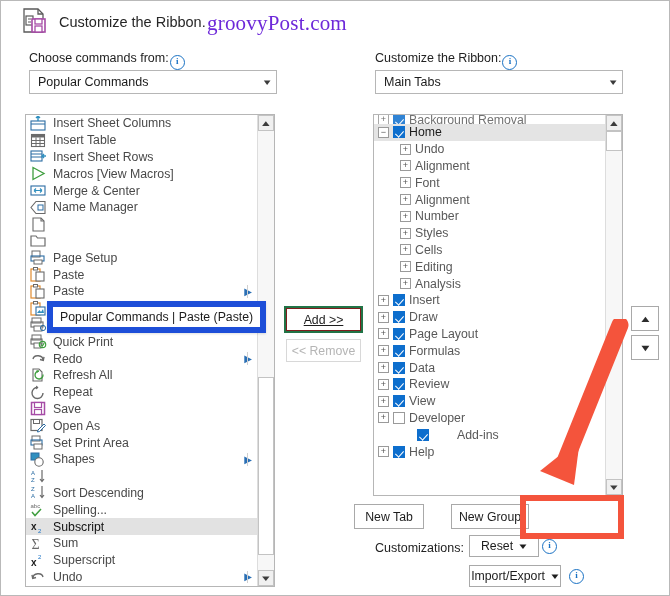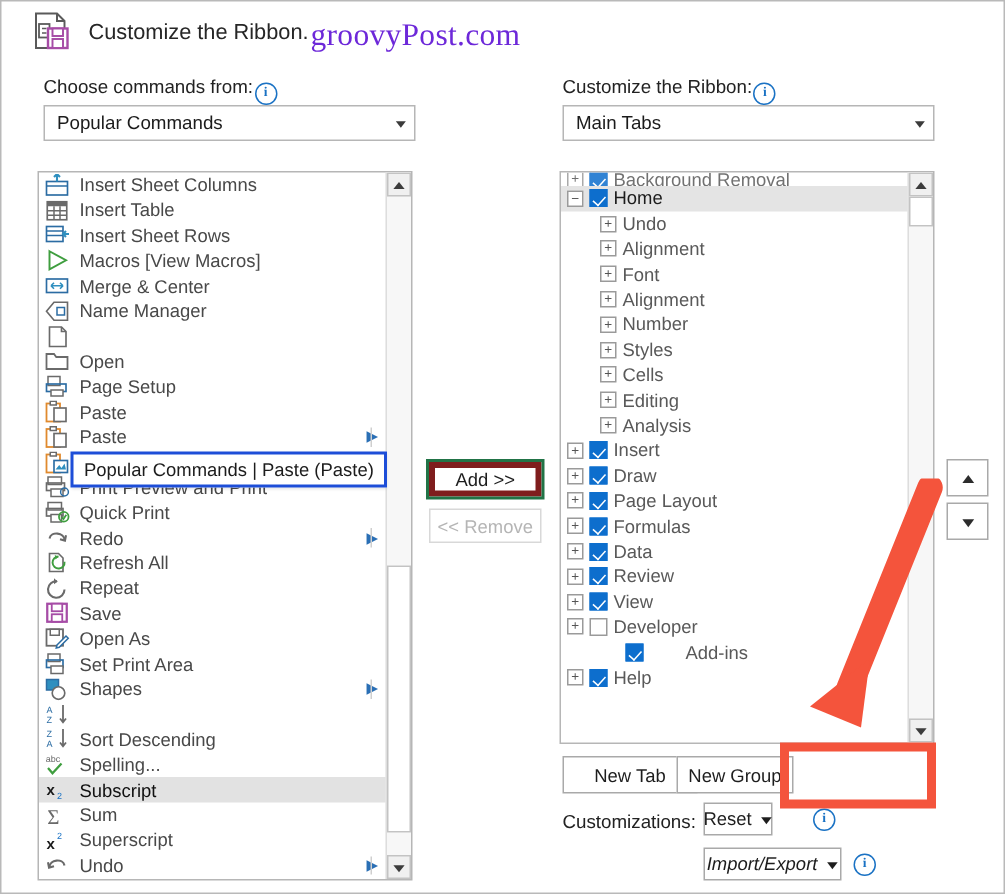--- a/index.html
+++ b/index.html
@@ -76,29 +76,29 @@
   .cbx.on{background:#0d6ecd;border-color:#0d6ecd;}
   .cbx.on:after{content:"";position:absolute;left:2.5px;top:2px;width:4px;height:7px;border:solid #fff;border-width:0 1.6px 1.6px 0;transform:rotate(42deg);}
   .spacer{flex:0 0 11px;}
 
   
   .btnui{
     position:absolute;box-sizing:border-box;background:#fff;border:1px solid #a9a9a9;
     font-size:12.3px;color:#1d1d1d;display:flex;align-items:center;justify-content:center;
     font-family:"Liberation Sans",sans-serif;
   }
-  .btnui.focus{border:4px solid #7f1d1d;outline:2px solid #217346;outline-offset:0px;}
+  .btnui.focus{border:1px solid #7f1d1d;outline:2px solid #217346;outline-offset:0px;text-decoration:underline;}
   .btnui.disabled{color:#b5b5b5;border-color:#d8d8d8;}
   .btnui .dd{font-size:8px;margin-left:6px;transform:scaleX(1.5);}
   .arrbtn{position:absolute;box-sizing:border-box;background:#fff;border:1px solid #a9a9a9;display:flex;align-items:center;justify-content:center;}
   .arrbtn i{font-style:normal;font-size:9px;color:#2c2c2c;transform:scaleX(1.5);}
 
   
   .tooltip{
-    position:absolute;box-sizing:border-box;background:#fff;border:2px solid #1d4ed8;
+    position:absolute;box-sizing:border-box;background:#fff;border:6px solid #1d4ed8;
     font-size:12.3px;color:#1c1c1c;padding:3px 7px;white-space:nowrap;
     box-shadow:0 1px 2px rgba(0,0,0,.12);
   }
 
   
   .redbox{position:absolute;box-sizing:border-box;border:6px solid #f4543c;pointer-events:none;}
   .redarrow{position:absolute;pointer-events:none;}
 </style>
 </head>
 <body>
@@ -191,21 +191,20 @@
         <div class="row">
           <svg width="17" height="15" viewBox="0 0 17 15" class="ico">
             <path d="M3,1 L11,1 L14,4 L14,14 L3,14 Z" fill="#fff" stroke="#6a6a6a" stroke-width="1.1"></path>
             <path d="M11,1 L11,4 L14,4" fill="none" stroke="#6a6a6a" stroke-width="1.1"></path>
           </svg>
         </div>
         <div class="row">
           <svg width="17" height="15" viewBox="0 0 17 15" class="ico">
             <path d="M1,3 L6,3 L7.5,5 L15,5 L15,13 L1,13 Z" fill="none" stroke="#6a6a6a" stroke-width="1.2"></path>
           </svg>
-          <span class="rtxt">Open</span>
         </div>
         <div class="row">
           <svg width="17" height="15" viewBox="0 0 17 15" class="ico">
             <rect x="2" y="1" width="8" height="6" fill="none" stroke="#6a6a6a" stroke-width="1"></rect>
             <rect x="1" y="6" width="13" height="5" fill="none" stroke="#2b6ca3" stroke-width="1.1"></rect>
             <rect x="4" y="10" width="8" height="4" fill="#fff" stroke="#6a6a6a" stroke-width="1"></rect>
           </svg>
           <span class="rtxt">Page Setup</span>
         </div>
         <div class="row">
@@ -502,35 +501,35 @@
     </div>
   </div>
 
   <div class="arrbtn" style="left:630px;top:305px;width:28px;height:25px;">
     <i>▲</i>
   </div>
   <div class="arrbtn" style="left:630px;top:334px;width:28px;height:25px;">
     <i>▼</i>
   </div>
 
-  <div class="btnui" style="left:374px;top:503px;width:90px;height:25px;">
+  <div class="btnui" style="left:353px;top:503px;width:70px;height:25px;">
     <span>New Tab</span>
   </div>
   <div class="btnui" style="left:450px;top:503px;width:78px;height:25px;">
     <span>New Group</span>
   </div>
 
   <div class="lbl" style="left:374px;top:540px;">Customizations:</div>
-  <div class="btnui" style="left:468px;top:534px;width:46px;height:22px;">
+  <div class="btnui" style="left:468px;top:534px;width:70px;height:22px;">
     <span>Reset</span>
       <span class="dd">▼</span>
   </div>
   <span class="info" style="position:absolute;left:540px;top:538px;">i</span>
 
-  <div class="btnui" style="left:468px;top:564px;width:92px;height:22px;font-style:italic;">
+  <div class="btnui" style="left:468px;top:564px;width:92px;height:22px;">
     <span>Import/Export</span>
       <span class="dd">▼</span>
   </div>
   <span class="info" style="position:absolute;left:567px;top:568px;">i</span>
 
   <div class="redbox" style="left:519px;top:494px;width:104px;height:44px;"></div>
   <svg class="redarrow" style="left:495px;top:318px;" width="150" height="190">
     <path d="M124,6 L70,140" stroke="#f4543c" stroke-width="17" stroke-linecap="round" fill="none"></path>
     <path d="M44,152 L84,120 L78,166 Z" fill="#f4543c"></path>
   </svg>

